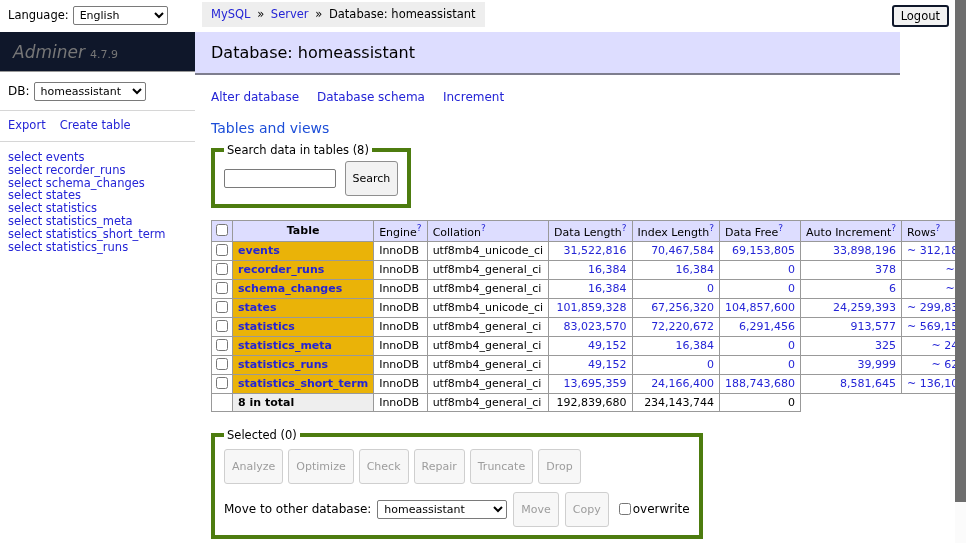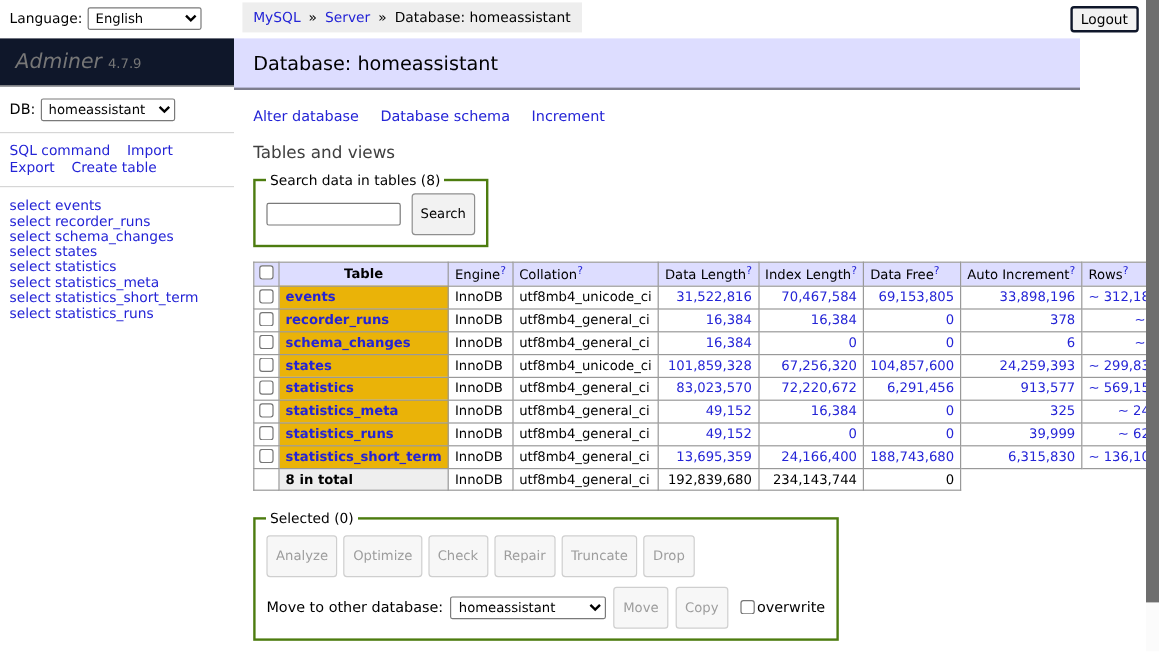--- a/index.html
+++ b/index.html
@@ -53,24 +53,24 @@
     margin: 2px 0 0 7px; font-size: 11.5px; color: #000;
   }
   #breadcrumb .sep { color: #000; margin: 0 3px; }
   h2#page-title {
     margin: 5px 0 0 0; width: 705px;
     background: #ddf; border-bottom: 2px solid #7e7e8e;
     padding: 11px 16px 11px 16px; font-size: 16px; font-weight: normal; color: #000;
   }
   .db-links { margin: 15px 0 0 16px; font-size: 12px; }
   .db-links a { margin-right: 18px; }
-  h3 { font-weight: normal; font-size: 14px; margin: 16px 0 0 16px; color: #404040; }
+  h3 { font-weight: normal; font-size: 14px; margin: 16px 0 0 16px; color: #1d4ed8; }
 
   fieldset {
-    display: inline-block; border: 2px solid #4d7c0f; margin: 7px 18px 0 16px;
+    display: inline-block; border: 4px solid #4d7c0f; margin: 7px 18px 0 16px;
     padding: 4px 9px 8px 9px; font-size: 11px;
   }
   fieldset legend { padding: 0 3px; font-size: 11.5px; }
   #search-input {
     width: 112px; height: 19px; border: 1px solid #7a7a7a; border-radius: 2px;
     font-family: inherit; font-size: 11px; padding: 1px 4px; margin-right: 5px;
   }
   button.ui-btn {
     font-family: inherit; font-size: 11px; padding: 10px 7px;
     background: #f2f2f2; border: 1px solid #8f8f8f; border-radius: 3px; color: #000;
@@ -118,21 +118,20 @@
   <div class="lang-row">
     <span>Language:</span><select id="lang-select"><option>English</option></select>
   </div>
   <div id="brand">
     <span class="logo">Adminer</span><span class="ver">4.7.9</span>
   </div>
   <div class="db-row">
     <span>DB:</span><select id="db-select"><option>homeassistant</option></select>
   </div>
   <div class="sb-actions">
-    <div class="line" id="sb-actions-line1"><a>SQL command</a><a>Import</a></div>
     <div class="line" id="sb-actions-line2"><a>Export</a><a>Create table</a></div>
   </div>
   <ul id="table-list">
       <li><a>select events</a></li>
       <li><a>select recorder_runs</a></li>
       <li><a>select schema_changes</a></li>
       <li><a>select states</a></li>
       <li><a>select statistics</a></li>
       <li><a>select statistics_meta</a></li>
       <li><a>select statistics_short_term</a></li>
@@ -260,21 +259,21 @@
           <td class="num"><a>~ 628</a></td>
         </tr>
         <tr>
           <td class="cb"><input type="checkbox" style=""></td>
           <th class="tname"><a>statistics_short_term</a></th>
           <td>InnoDB</td>
           <td>utf8mb4_general_ci</td>
           <td class="num"><a>13,695,359</a></td>
           <td class="num"><a>24,166,400</a></td>
           <td class="num"><a>188,743,680</a></td>
-          <td class="num"><a>6,315,830</a></td>
+          <td class="num"><a>8,581,645</a></td>
           <td class="num"><a>~ 136,108</a></td>
         </tr>
         <tr>
           <td class="cb"></td>
           <th class="total-name">8 in total</th>
           <td>InnoDB</td>
           <td>utf8mb4_general_ci</td>
           <td class="num-total">192,839,680</td>
           <td class="num-total">234,143,744</td>
           <td class="num-total">0</td>

